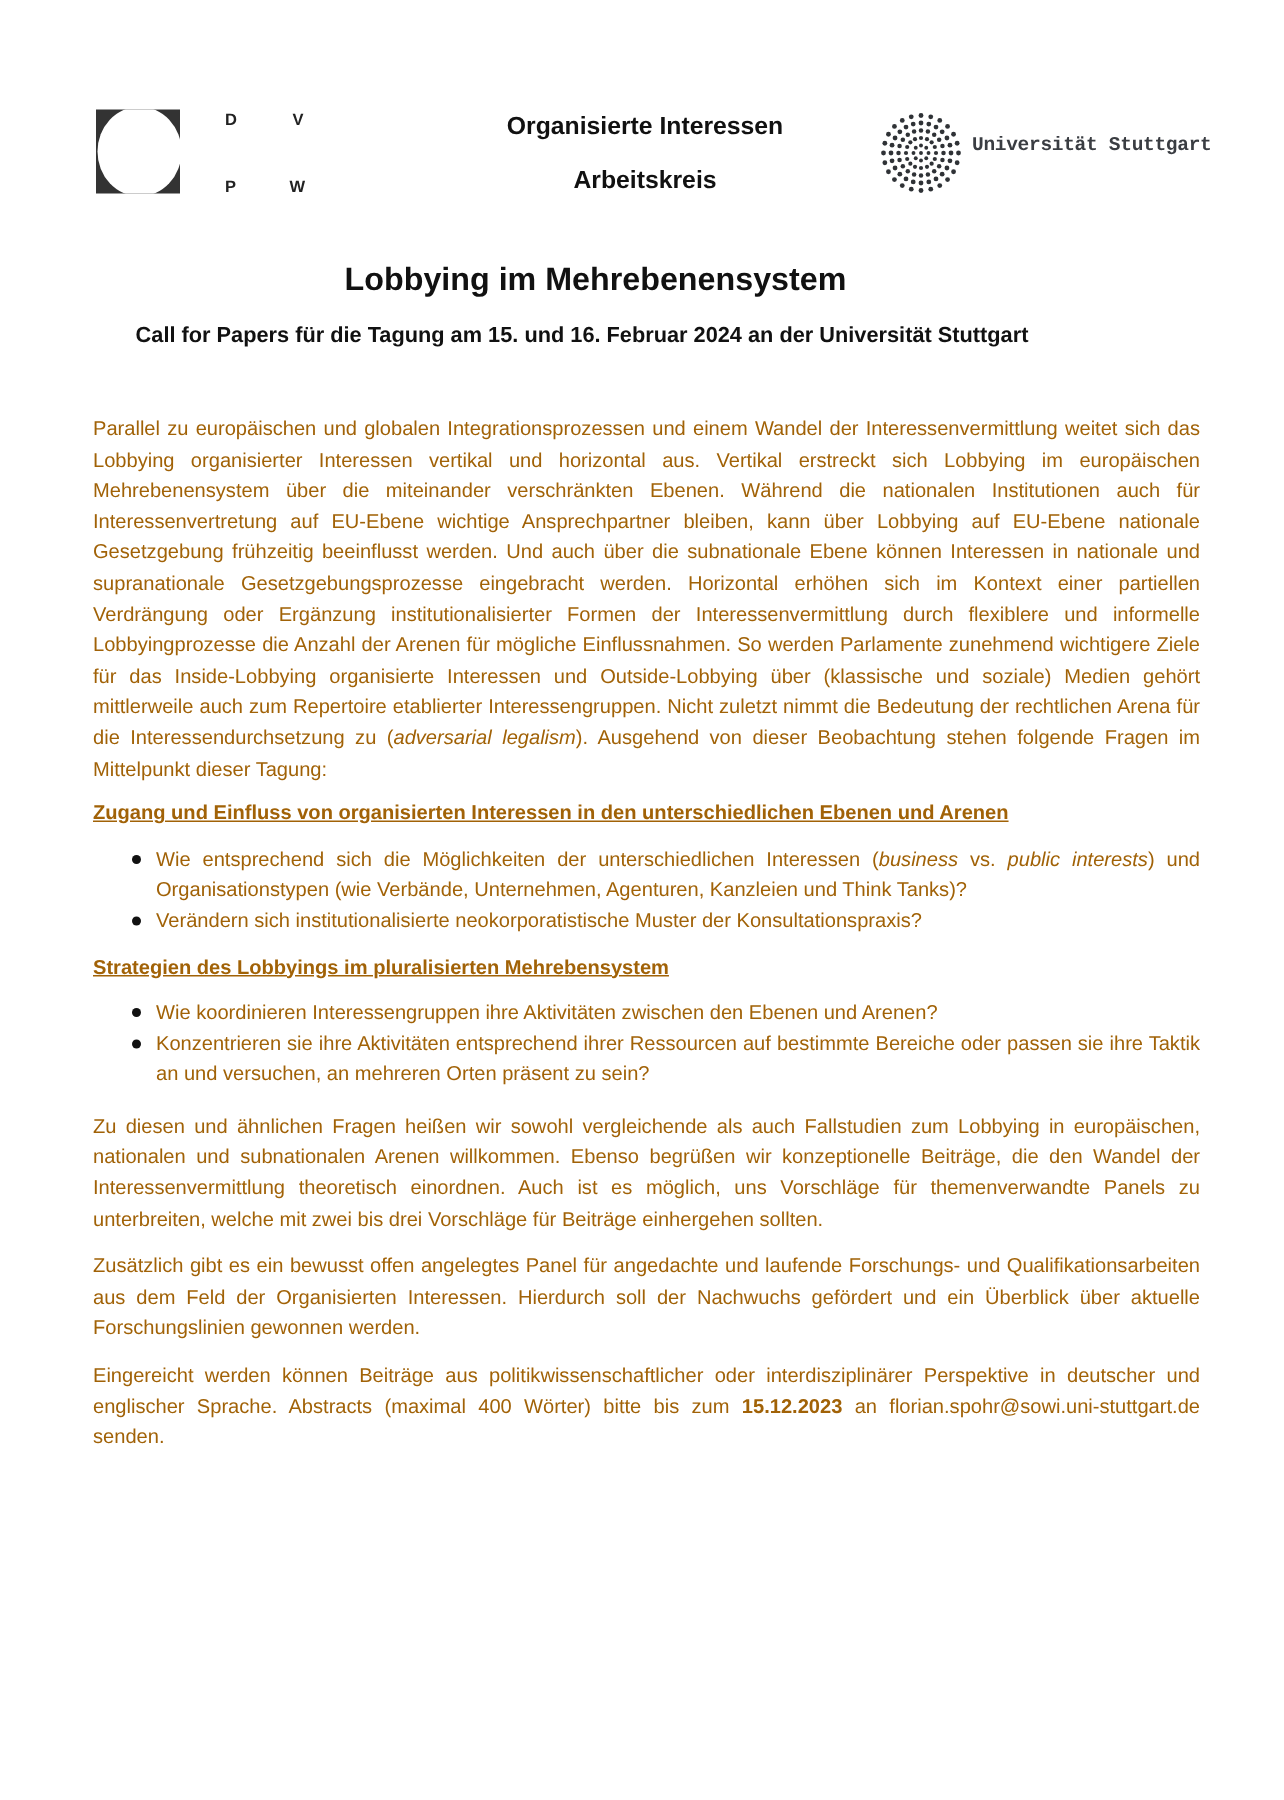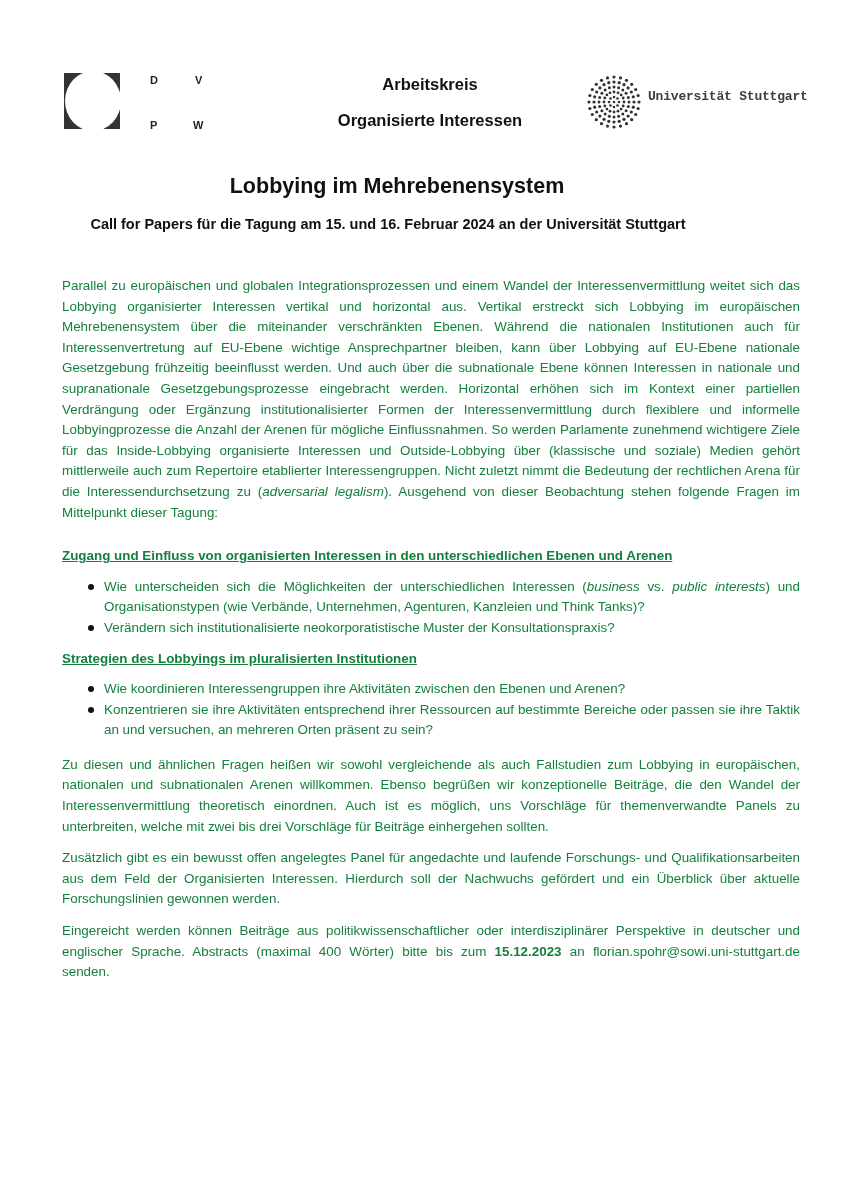--- a/index.html
+++ b/index.html
@@ -23,24 +23,24 @@
     .unistgt-name { position: absolute; left: 62px; top: 15px; font-family: Liberation Mono, monospace;
       font-weight: bold; font-size: 13px; color: #3a3d42; white-space: nowrap; letter-spacing: -0.2px; }
 
     .title { position: absolute; left: 0; top: 174px; width: 794px; text-align: center;
       font-family: "Liberation Sans", sans-serif; font-weight: bold; font-size: 21.5px; color: #111; }
     .subtitle { position: absolute; left: 0; top: 216px; width: 776px; text-align: center;
       font-family: "Liberation Sans", sans-serif; font-weight: bold; font-size: 14.5px; color: #111; }
 
     
     .body { position: absolute; left: 62px; top: 276px; width: 738px;
-      font-family: "Liberation Sans", sans-serif; font-size: 13.4px; line-height: 20.6px; color: #15803d; }
+      font-family: "Liberation Sans", sans-serif; font-size: 13.4px; line-height: 20.6px; color: #a16207; }
     .para { margin: 0; text-align: justify; hyphens: manual; }
     .para em, .bullet em { font-style: italic; }
-    .section-heading { margin: 23px 0 0 0; font-weight: bold; text-decoration: underline; font-size: 13.4px; }
+    .section-heading { margin: 9px 0 0 0; font-weight: bold; text-decoration: underline; font-size: 13.4px; }
     .bullets { list-style: none; margin: 10px 0 0 0; padding: 0; }
     .bullet { position: relative; padding-left: 42px; }
     .bullet .dot { position: absolute; left: 26px; top: 7px; width: 6px; height: 6px; border-radius: 50%; background: #111; }
     .gap-s { height: 11px; }
     .gap-m { height: 14px; }
     strong { font-weight: bold; }
   </style>
 </head>
 <body>
 
@@ -48,22 +48,22 @@
 
   <div class="dvpw-logo">
       <div class="hole"></div>
     </div>
   <span class="dvpw-letter" style="left:150px;top:74px;">D</span>
   <span class="dvpw-letter" style="left:195px;top:74px;">V</span>
   <span class="dvpw-letter" style="left:150px;top:119px;">P</span>
   <span class="dvpw-letter" style="left:193px;top:119px;">W</span>
 
   <div class="center-head">
+    <div>Organisierte Interessen</div>
     <div>Arbeitskreis</div>
-    <div>Organisierte Interessen</div>
   </div>
 
   <div class="unistgt">
     <svg width="56" height="56" viewBox="0 0 56 56">
       <g fill="#2f3236">
 
         <circle cx="28" cy="28" r="1.3"></circle>
         <g id="r1">
           <circle cx="28" cy="23" r="1.3"></circle>
             <circle cx="33" cy="28" r="1.3"></circle>
@@ -165,25 +165,25 @@
 
   <div class="title">Lobbying im Mehrebenensystem</div>
   <div class="subtitle">Call for Papers für die Tagung am 15. und 16. Februar 2024 an der Universität Stuttgart</div>
 
   <div class="body">
 
     <p class="para"><span>Parallel zu europäischen und globalen Integrationsprozessen und einem Wandel der Interessenvermittlung weitet sich das Lobbying organisierter Interessen vertikal und horizontal aus. Vertikal erstreckt sich Lobbying im europäi­schen Mehrebenensystem über die miteinander verschränkten Ebenen. Während die nationalen Institutionen auch für Interessenvertretung auf EU-Ebene wichtige Ansprechpartner bleiben, kann über Lobbying auf EU-Ebene nati­onale Gesetzgebung frühzeitig beeinflusst werden. Und auch über die subnationale Ebene können Interessen in nationale und supranationale Gesetzgebungsprozesse eingebracht werden. Horizontal erhöhen sich im Kontext ei­ner partiellen Verdrängung oder Ergänzung institutionalisierter Formen der Interessenvermittlung durch flexiblere und informelle Lobbyingprozesse die Anzahl der Arenen für mögliche Einflussnahmen. So werden Parlamente zu­nehmend wichtigere Ziele für das Inside-Lobbying organisierte Interessen und Outside-Lobbying über (klassische und soziale) Medien gehört mittlerweile auch zum Repertoire etablierter Interessengruppen. Nicht zuletzt nimmt die Bedeutung der rechtlichen Arena für die Interessendurchsetzung zu (</span><em>adversarial legalism</em><span>). Ausgehend von die­ser Beobachtung stehen folgende Fragen im Mittelpunkt dieser Tagung:</span></p>
 
     <div class="section-heading">Zugang und Einfluss von organisierten Interessen in den unterschiedlichen Ebenen und Arenen</div>
     <ul class="bullets">
-      <li class="bullet para"><span class="dot"></span><span>Wie unterscheiden sich die Möglichkeiten der unterschiedlichen Interessen (</span><em>business</em><span> vs. </span><em>public interests</em><span>) und Organisationstypen (wie Verbände, Unternehmen, Agenturen, Kanzleien und Think Tanks)?</span></li>
+      <li class="bullet para"><span class="dot"></span><span>Wie entsprechend sich die Möglichkeiten der unterschiedlichen Interessen (</span><em>business</em><span> vs. </span><em>public interests</em><span>) und Organisationstypen (wie Verbände, Unternehmen, Agenturen, Kanzleien und Think Tanks)?</span></li>
       <li class="bullet para"><span class="dot"></span><span>Verändern sich institutionalisierte neokorporatistische Muster der Konsultationspraxis?</span></li>
     </ul>
 
-    <div class="section-heading" style="margin-top:10px;">Strategien des Lobbyings im pluralisierten Institutionen</div>
+    <div class="section-heading" style="margin-top:10px;">Strategien des Lobbyings im pluralisierten Mehrebensystem</div>
     <ul class="bullets">
       <li class="bullet para"><span class="dot"></span><span>Wie koordinieren Interessengruppen ihre Aktivitäten zwischen den Ebenen und Arenen?</span></li>
       <li class="bullet para"><span class="dot"></span><span>Konzentrieren sie ihre Aktivitäten entsprechend ihrer Ressourcen auf bestimmte Bereiche oder passen sie ihre Taktik an und versuchen, an mehreren Orten präsent zu sein?</span></li>
     </ul>
 
     <div class="gap-m"></div>
     <p class="para">Zu diesen und ähnlichen Fragen heißen wir sowohl vergleichende als auch Fallstudien zum Lobbying in europäi­schen, nationalen und subnationalen Arenen willkommen. Ebenso begrüßen wir konzeptionelle Beiträge, die den Wandel der Interessenvermittlung theoretisch einordnen. Auch ist es möglich, uns Vorschläge für themenver­wandte Panels zu unterbreiten, welche mit zwei bis drei Vorschläge für Beiträge einhergehen sollten.</p>
 
     <div class="gap-s"></div>
     <p class="para">Zusätzlich gibt es ein bewusst offen angelegtes Panel für angedachte und laufende Forschungs- und Qualifikations­arbeiten aus dem Feld der Organisierten Interessen. Hierdurch soll der Nachwuchs gefördert und ein Überblick über aktuelle Forschungslinien gewonnen werden.</p>

